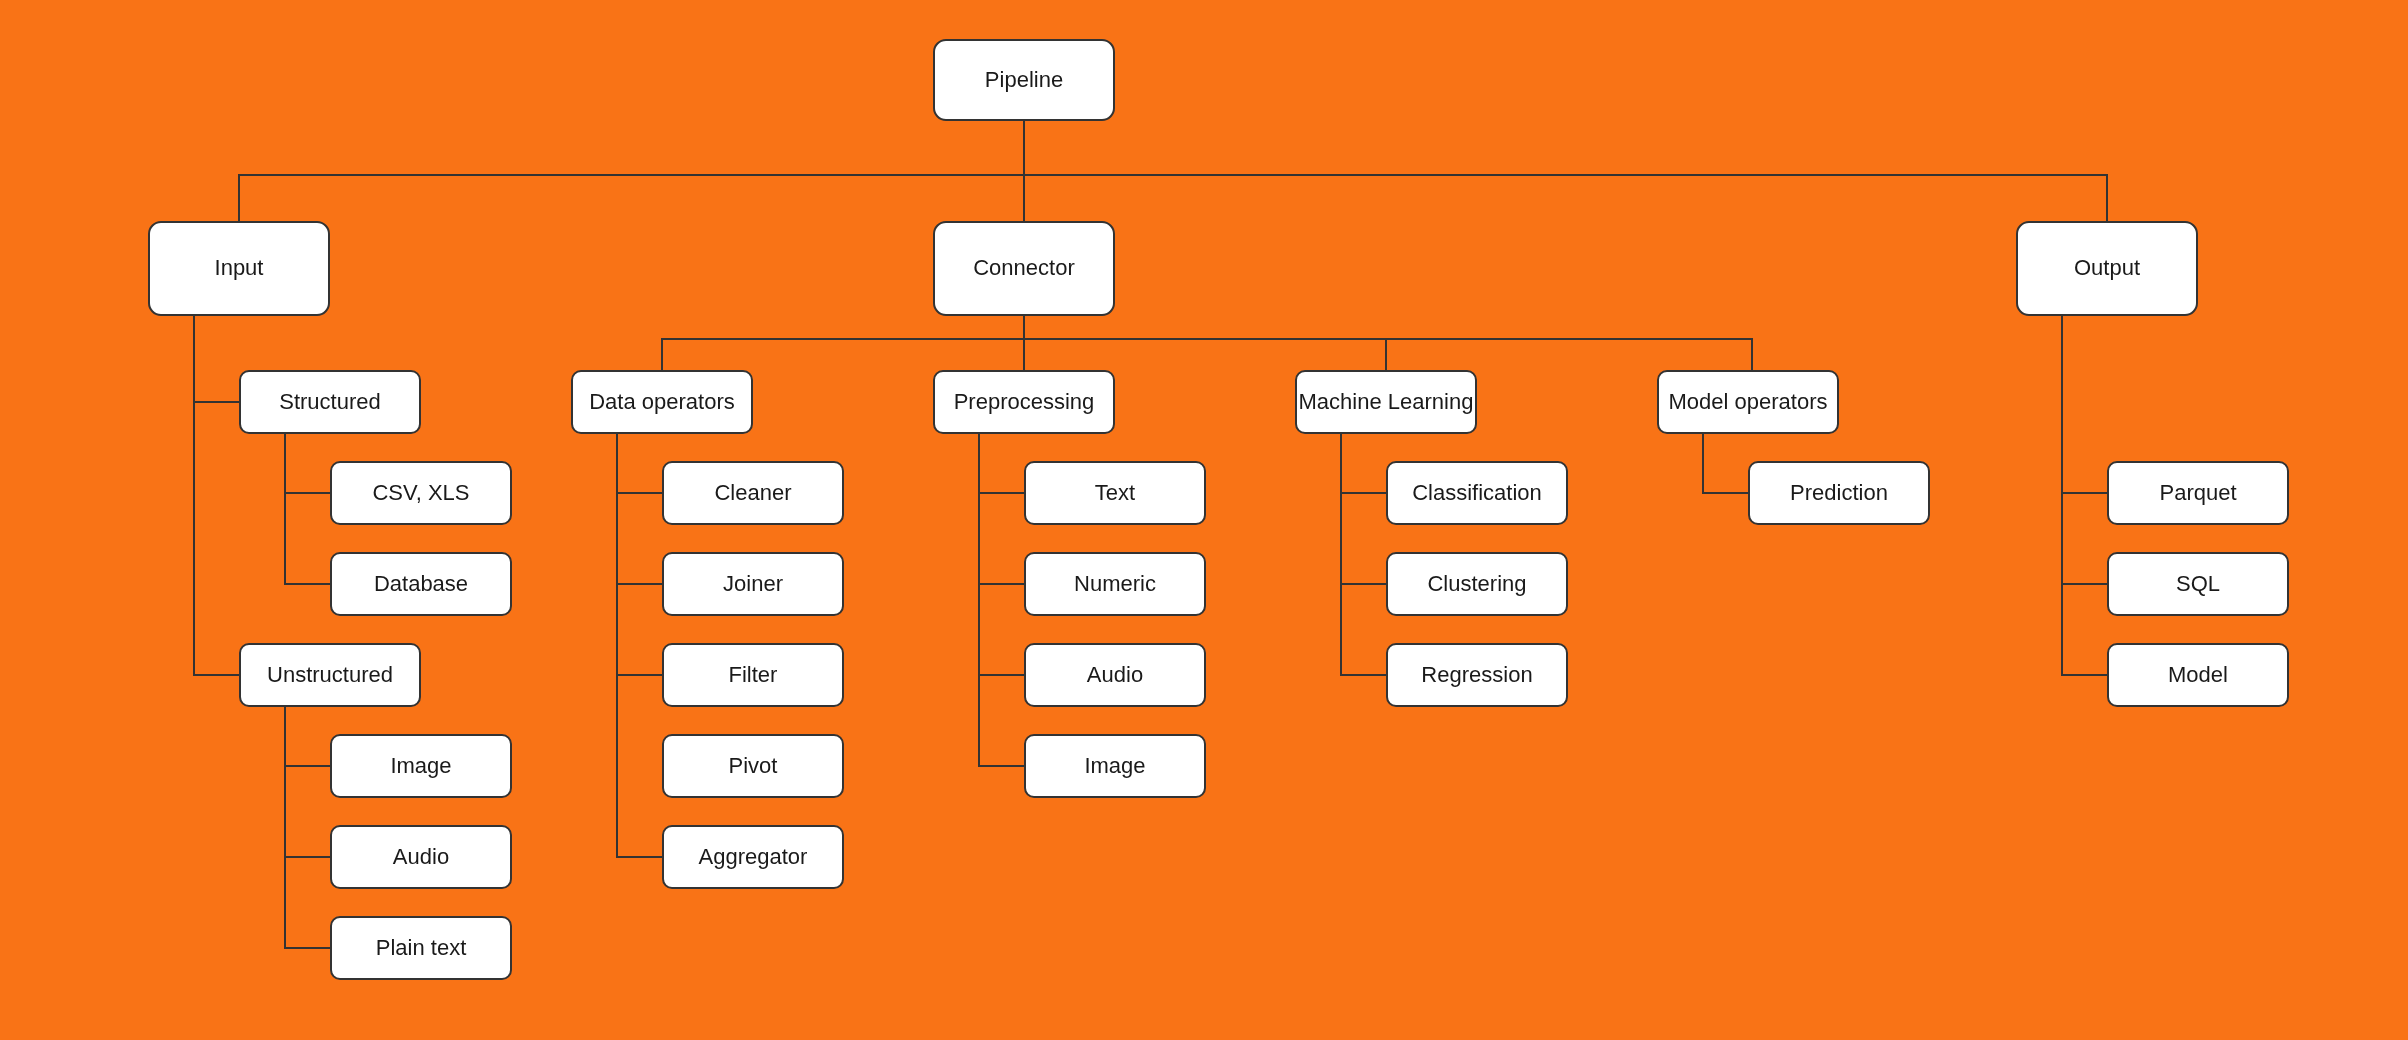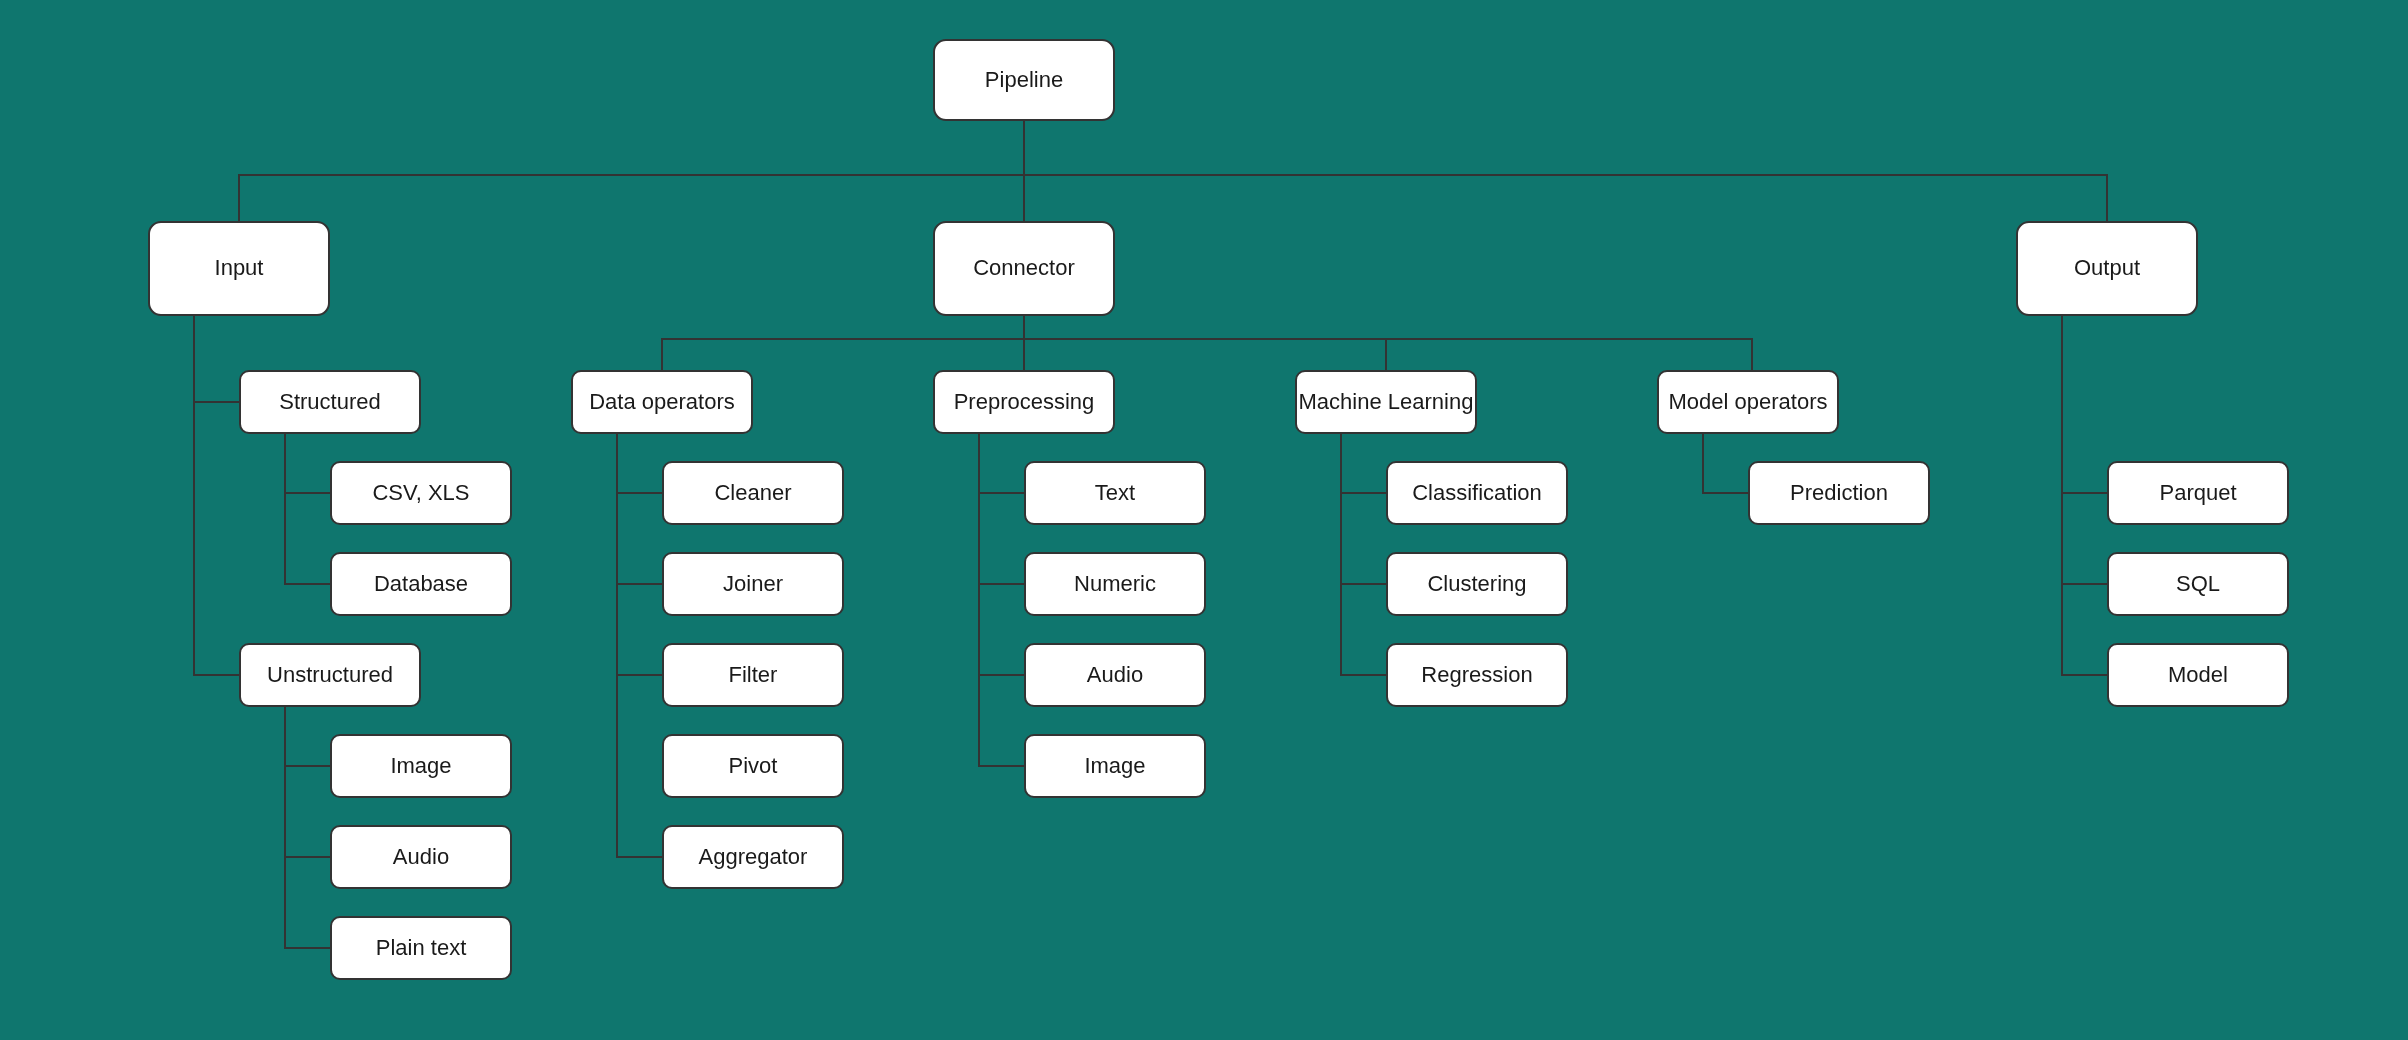--- a/index.html
+++ b/index.html
@@ -4,21 +4,21 @@
 <style>
   html, body {
     margin: 0;
     padding: 0;
     background: #ffffff;
   }
   #canvas {
     position: relative;
     width: 2408px;
     height: 1040px;
-    background: #0f766e;
+    background: #f97316;
     overflow: hidden;
     font-family: "Liberation Sans", sans-serif;
   }
   #tree-svg {
     position: absolute;
     inset: 0;
     width: 2408px;
     height: 1040px;
     display: block;
   }

